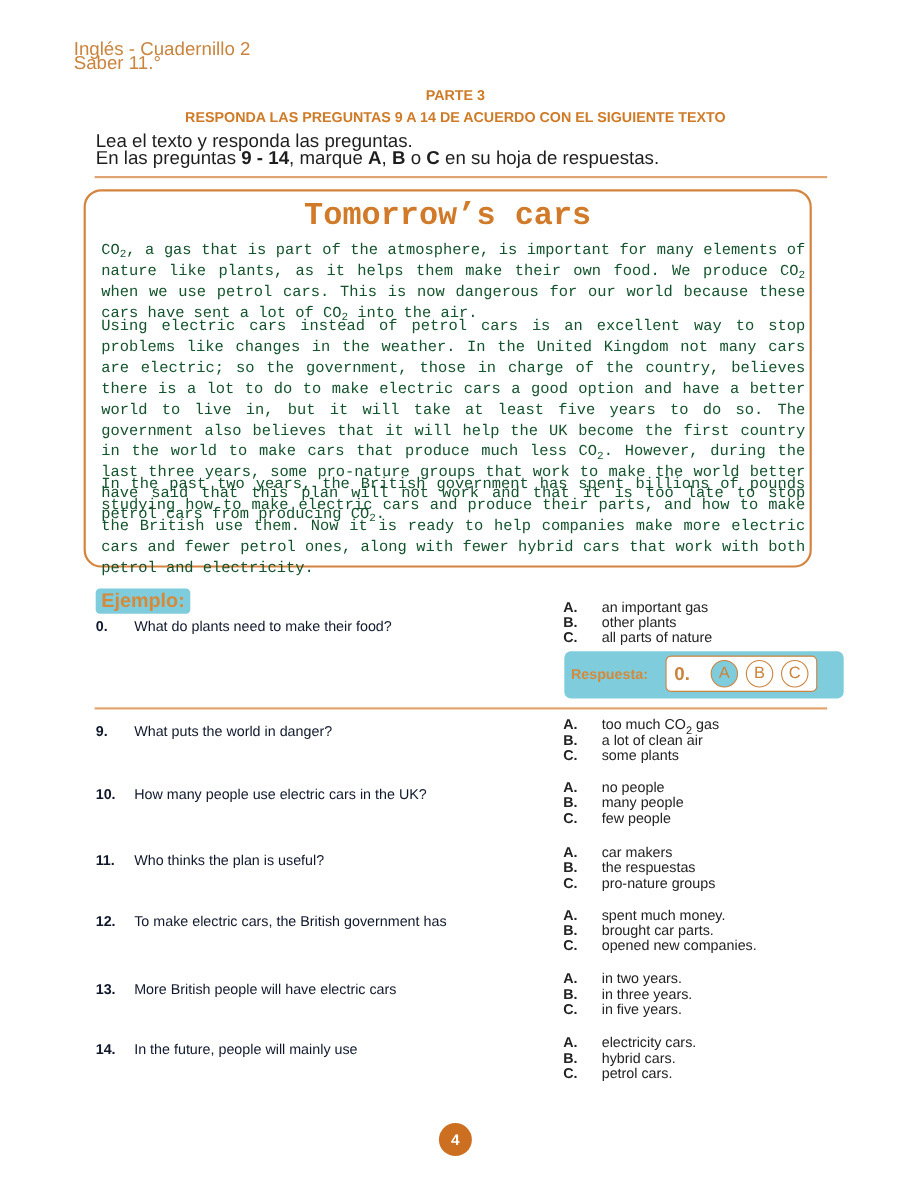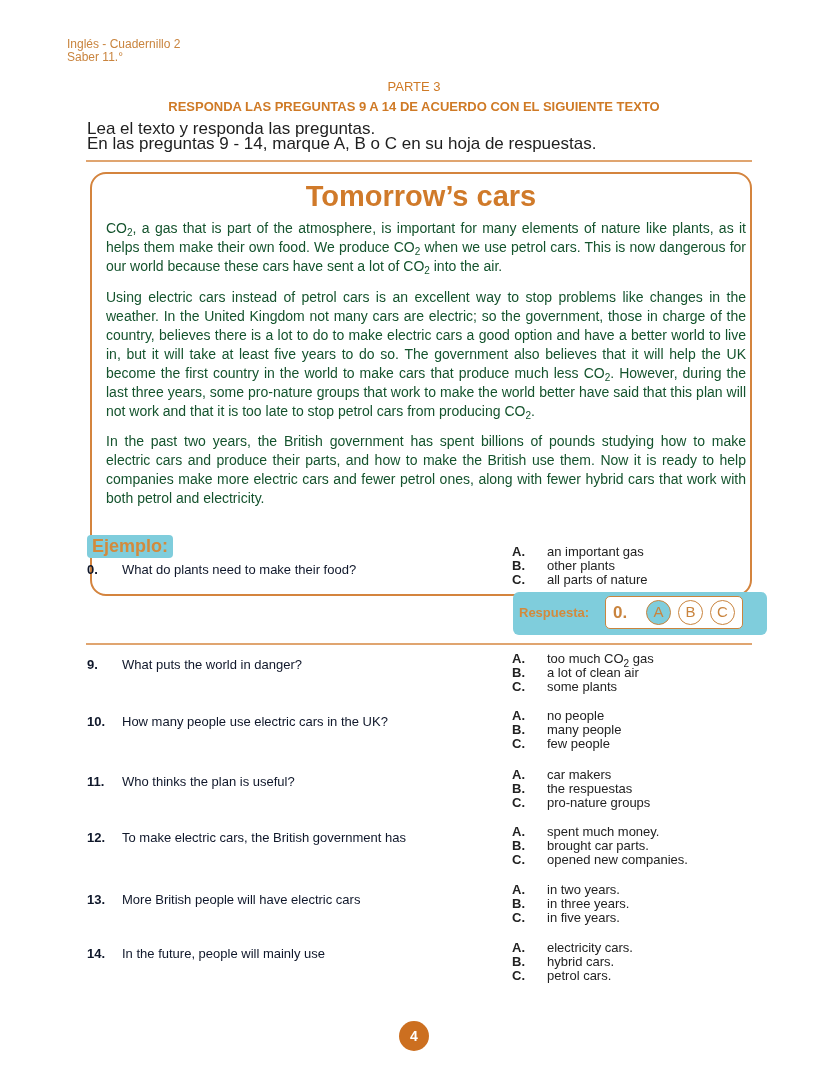--- a/index.html
+++ b/index.html
@@ -1,27 +1,27 @@
 <!DOCTYPE html>
 <html><head>
 <meta charset="utf-8">
 <style>
   html, body { margin: 0; padding: 0; background: #ffffff; }
   body { width: 828px; height: 1071px; position: relative; overflow: hidden;
          font-family: "Liberation Sans", sans-serif; color: #222; }
-  .header-meta { position: absolute; left: 67px; top: 38px; font-size: 12px; line-height: 13px; color: #c9843e; }
+  .header-meta { position: absolute; left: 67px; top: 38px; font-size: 17px; line-height: 13px; color: #c9843e; }
   .part-title { position: absolute; left: 0; width: 828px; top: 79px; text-align: center;
-                font-weight: normal; font-size: 13px; color: #cf7a26; }
+                font-weight: bold; font-size: 13px; color: #cf7a26; }
   .part-subtitle { position: absolute; left: 0; width: 828px; top: 99px; text-align: center;
                    font-weight: bold; font-size: 13px; color: #cf7a26; }
   .instructions { position: absolute; left: 87px; top: 121px; font-size: 17px; line-height: 15px; color: #1e1e1e; }
-  .instructions b { font-weight: normal; }
+  .instructions b { font-weight: bold; }
   .rule { position: absolute; left: 86px; width: 666px; height: 2px; background: #e0a570; }
-  .reading-box { position: absolute; left: 90px; top: 172px; width: 662px; height: 424px;
-                 border: 2.5px solid #d4843e; border-radius: 16px; box-sizing: border-box; }
+  .reading-box { position: absolute; left: 76px; top: 172px; width: 662px; height: 344px;
+                 border: 2.5px solid #d4843e; border-radius: 16px; box-sizing: border-box; font-family: Liberation Mono, monospace; }
   .reading-title { position: absolute; left: 0; width: 100%; top: 6px; text-align: center;
                    font-weight: bold; font-size: 29px; color: #d07a2a; }
   .para { position: absolute; left: 14px; width: 640px; font-size: 14px; line-height: 19px;
           text-align: justify; color: #14532d; }
   .para sub { font-size: 10px; vertical-align: -3px; line-height: 0; }
   .example-badge { position: absolute; left: 87px; top: 535px; background: #7fcddc; color: #d38a3c;
                    font-weight: bold; font-size: 18px; padding: 1px 5px; border-radius: 4px; }
   .q { position: absolute; left: 87px; font-size: 13px; color: #0f172a; }
   .q .num { display: inline-block; width: 35px; font-weight: bold; }
   .opts { position: absolute; left: 512px; font-size: 13px; line-height: 14px; color: #222; }

